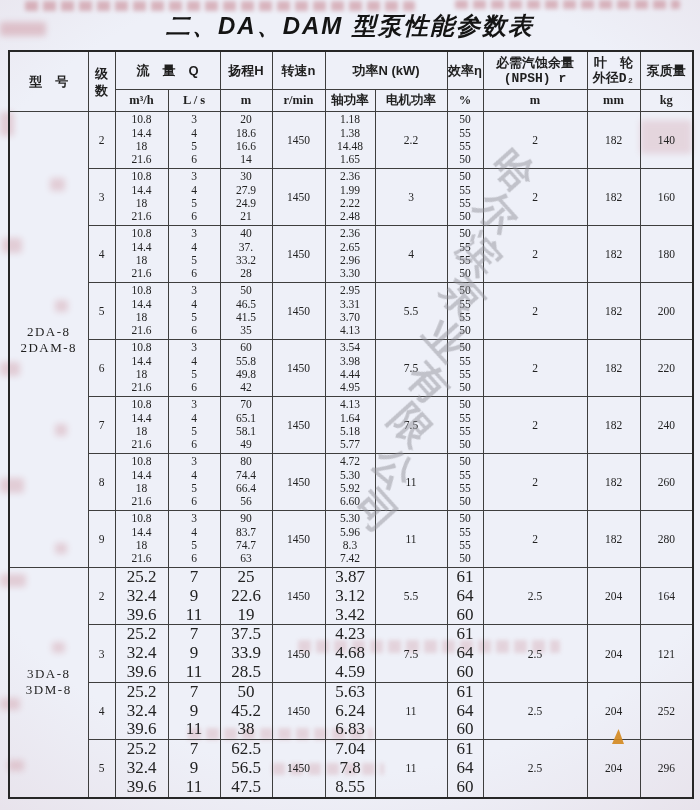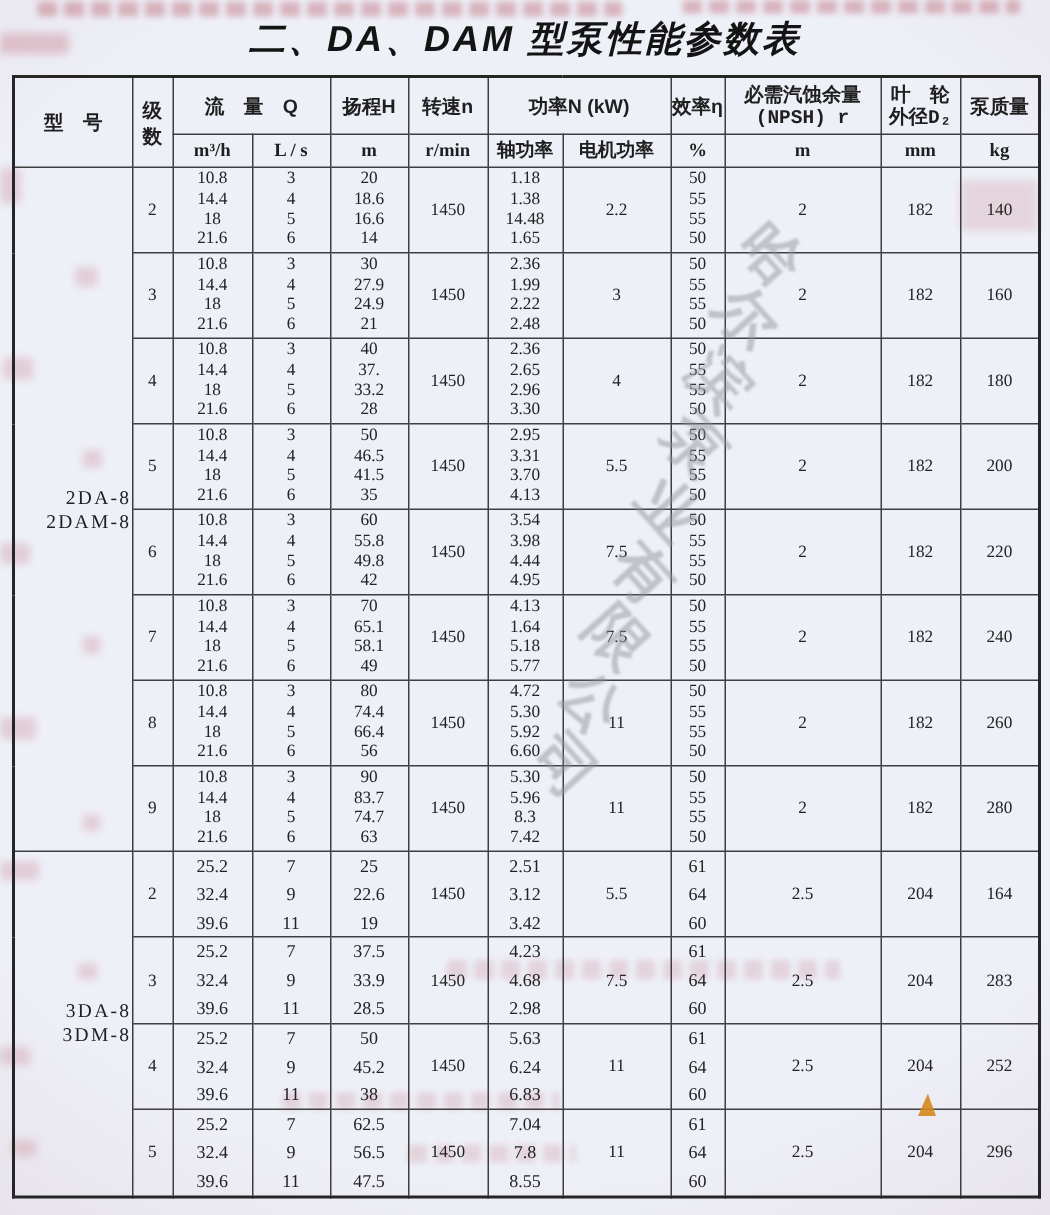--- a/index.html
+++ b/index.html
@@ -42,27 +42,27 @@
   tr.h2 td{font-family:"Liberation Serif","DejaVu Serif",serif;font-size:12.5px;margin-left:16px;}
   .two-line div{line-height:15px;font-family:Liberation Mono, monospace;}
   .stages-head div{line-height:17px;letter-spacing:0;}
   tbody tr{height:57px;}
   tbody td.v{
     font-size:11.5px;font-family:"Liberation Serif","DejaVu Serif",serif;color:#222;
   }
   td.multi{vertical-align:middle;padding-top:1px;margin-top:16px;}
   .ln{text-align:center;}
   .ln4{line-height:13.4px;font-size:11.5px;}
-  .ln3{line-height:18.8px;font-size:12px;}
+  .ln3{line-height:18.8px;font-size:17px;}
   td.stage{font-size:13px;}
   td.single-mid{font-size:12.5px;}
   td.model-cell{
     font-size:13px;letter-spacing:1.5px;vertical-align:middle;
   }
-  .model-line{line-height:16px;text-align:right;}
+  .model-line{line-height:16px;}
   
   .watermark{
     position:absolute;left:500px;top:148px;width:46px;
     transform:rotate(22deg);transform-origin:50% 0;
     z-index:5;pointer-events:none;
     color:rgba(148,148,156,0.5);
     filter:blur(0.6px);
     font-family:"Liberation Sans","DejaVu Sans",sans-serif;
     font-weight:bold;
   }
@@ -491,21 +491,21 @@
             <div class="ln ln3">9</div>
             <div class="ln ln3">11</div>
           </td>
           <td class="v multi">
             <div class="ln ln3">25</div>
             <div class="ln ln3">22.6</div>
             <div class="ln ln3">19</div>
           </td>
           <td class="v single-mid">1450</td>
           <td class="v multi">
-            <div class="ln ln3">2.51</div>
+            <div class="ln ln3">3.87</div>
             <div class="ln ln3">3.12</div>
             <div class="ln ln3">3.42</div>
           </td>
           <td class="v single-mid">5.5</td>
           <td class="v multi">
             <div class="ln ln3">61</div>
             <div class="ln ln3">64</div>
             <div class="ln ln3">60</div>
           </td>
           <td class="v single-mid">2.5</td>
@@ -526,31 +526,31 @@
           </td>
           <td class="v multi">
             <div class="ln ln3">37.5</div>
             <div class="ln ln3">33.9</div>
             <div class="ln ln3">28.5</div>
           </td>
           <td class="v single-mid">1450</td>
           <td class="v multi">
             <div class="ln ln3">4.23</div>
             <div class="ln ln3">4.68</div>
-            <div class="ln ln3">2.98</div>
+            <div class="ln ln3">4.59</div>
           </td>
           <td class="v single-mid">7.5</td>
           <td class="v multi">
             <div class="ln ln3">61</div>
             <div class="ln ln3">64</div>
             <div class="ln ln3">60</div>
           </td>
           <td class="v single-mid">2.5</td>
           <td class="v single-mid">204</td>
-          <td class="v single-mid">283</td>
+          <td class="v single-mid">121</td>
         </tr>
         <tr>
           <td class="v stage">4</td>
           <td class="v multi">
             <div class="ln ln3">25.2</div>
             <div class="ln ln3">32.4</div>
             <div class="ln ln3">39.6</div>
           </td>
           <td class="v multi">
             <div class="ln ln3">7</div>

